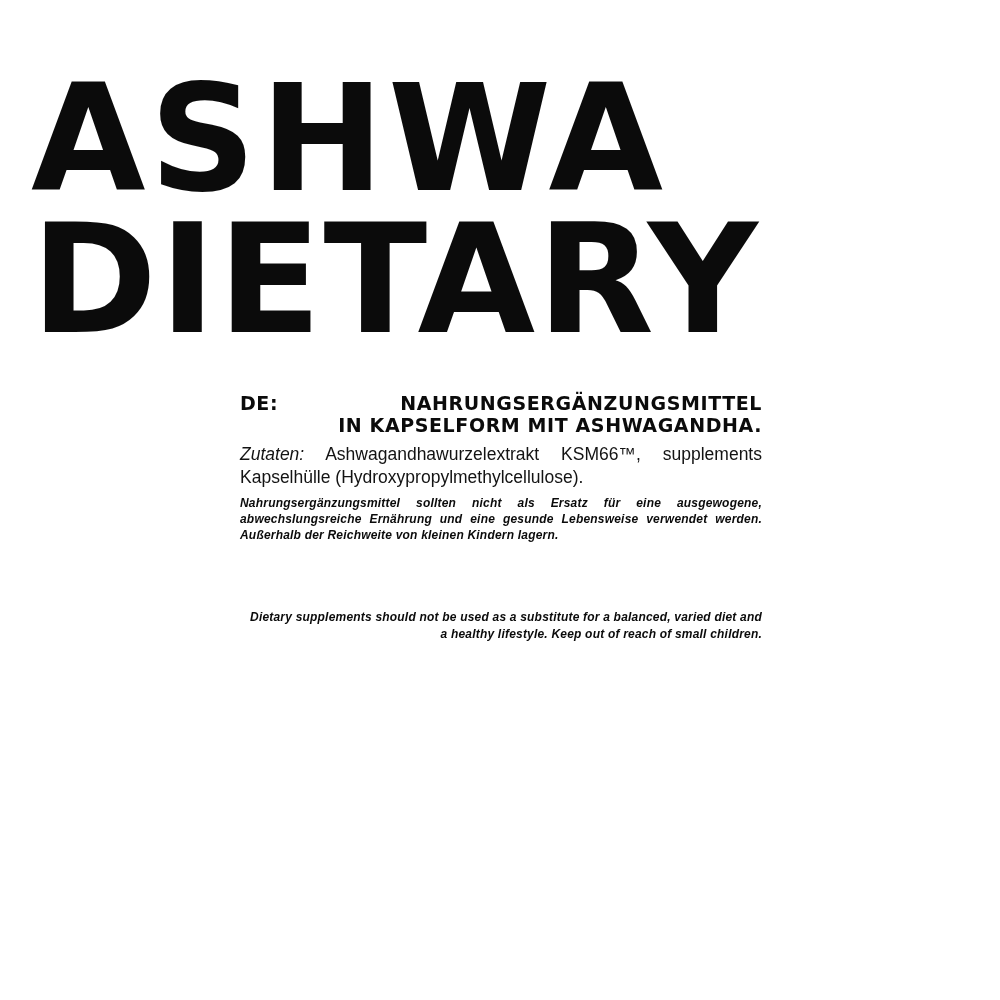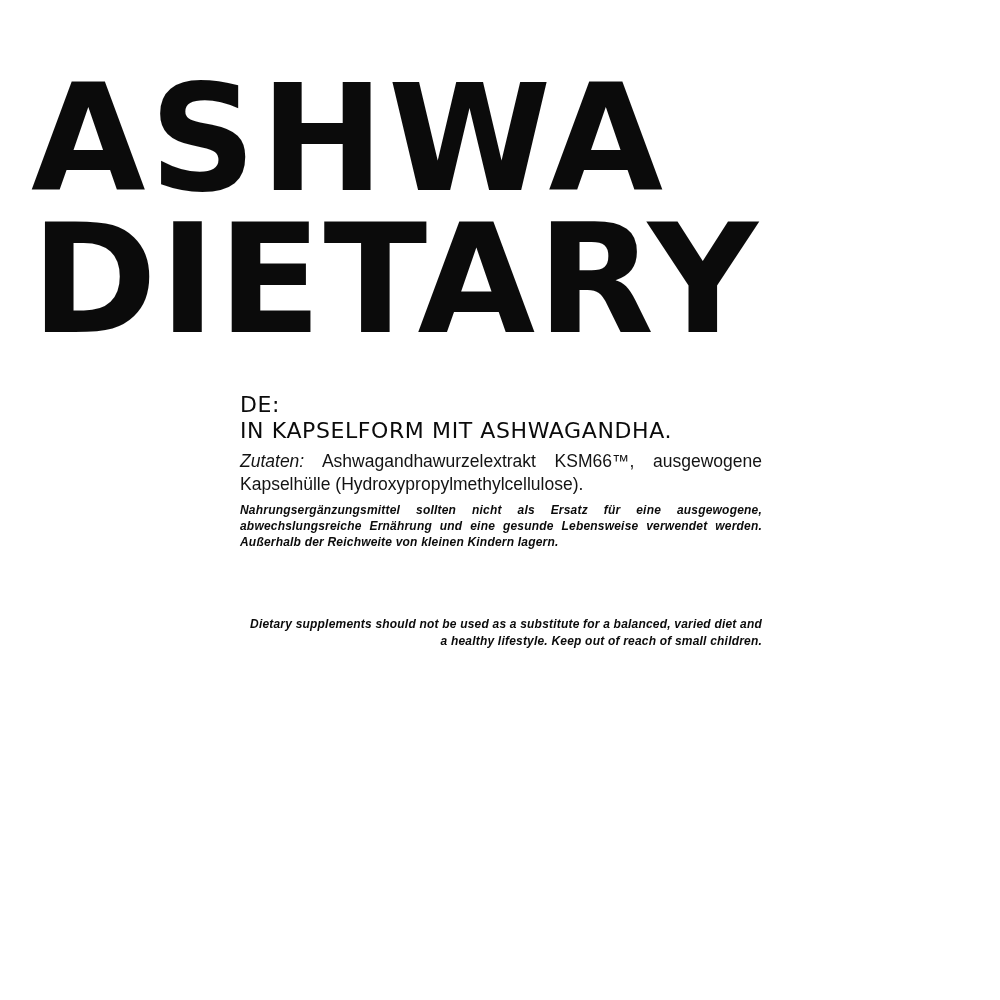--- a/index.html
+++ b/index.html
@@ -53,26 +53,27 @@
     position: absolute;
     top: 392px;
     left: 240px;
     width: 522px;
   }
   .section + .section {
     margin-top: 66px;
   }
   .heading {
     font-family: "DejaVu Sans", sans-serif;
-    font-weight: 400;
-    font-size: 22px;
+    font-weight: 700;
+    font-size: 19px;
     line-height: 1.16;
     letter-spacing: 0.6px;
     color: #0b0b0b;
     margin: 0 0 7px 0;
+    text-align: right;
   }
   .heading .hd-row {
     display: flex;
     justify-content: space-between;
     width: 100%;
   }
   .heading .lang {
     margin-right: 10px;
   }
   .heading .hd2 {
@@ -112,26 +113,27 @@
     <div class="title-line line1">ASHWA</div>
     <div class="title-line line2">DIETARY</div>
   </div>
 
   <div class="sections">
 
     <div class="section">
       <div class="heading">
         <span class="hd-row">
           <span class="lang">DE:</span>
+          <span>NAHRUNGSERGÄNZUNGSMITTEL</span>
         </span>
         <span class="hd2">IN KAPSELFORM MIT ASHWAGANDHA.</span>
       </div>
       <p class="ingredients">
         <span class="lead">Zutaten:</span>
-        <span>Ashwagandhawurzelextrakt KSM66™, ausgewogene Kapselhülle (Hydroxypropylmethylcellulose).</span>
+        <span>Ashwagandhawurzelextrakt KSM66™, supplements Kapselhülle (Hydroxypropylmethylcellulose).</span>
       </p>
       <p class="advice">Nahrungsergänzungsmittel sollten nicht als Ersatz für eine ausgewogene, abwechslungsreiche Ernährung und eine gesunde Lebensweise verwendet werden. Außerhalb der Reichweite von kleinen Kindern lagern.</p>
     </div>
 
     <div class="section">
       <p class="advice no-justify">Dietary supplements should not be used as a substitute for a balanced, varied diet and a healthy lifestyle. Keep out of reach of small children.</p>
     </div>
 
   </div>
 </div>

